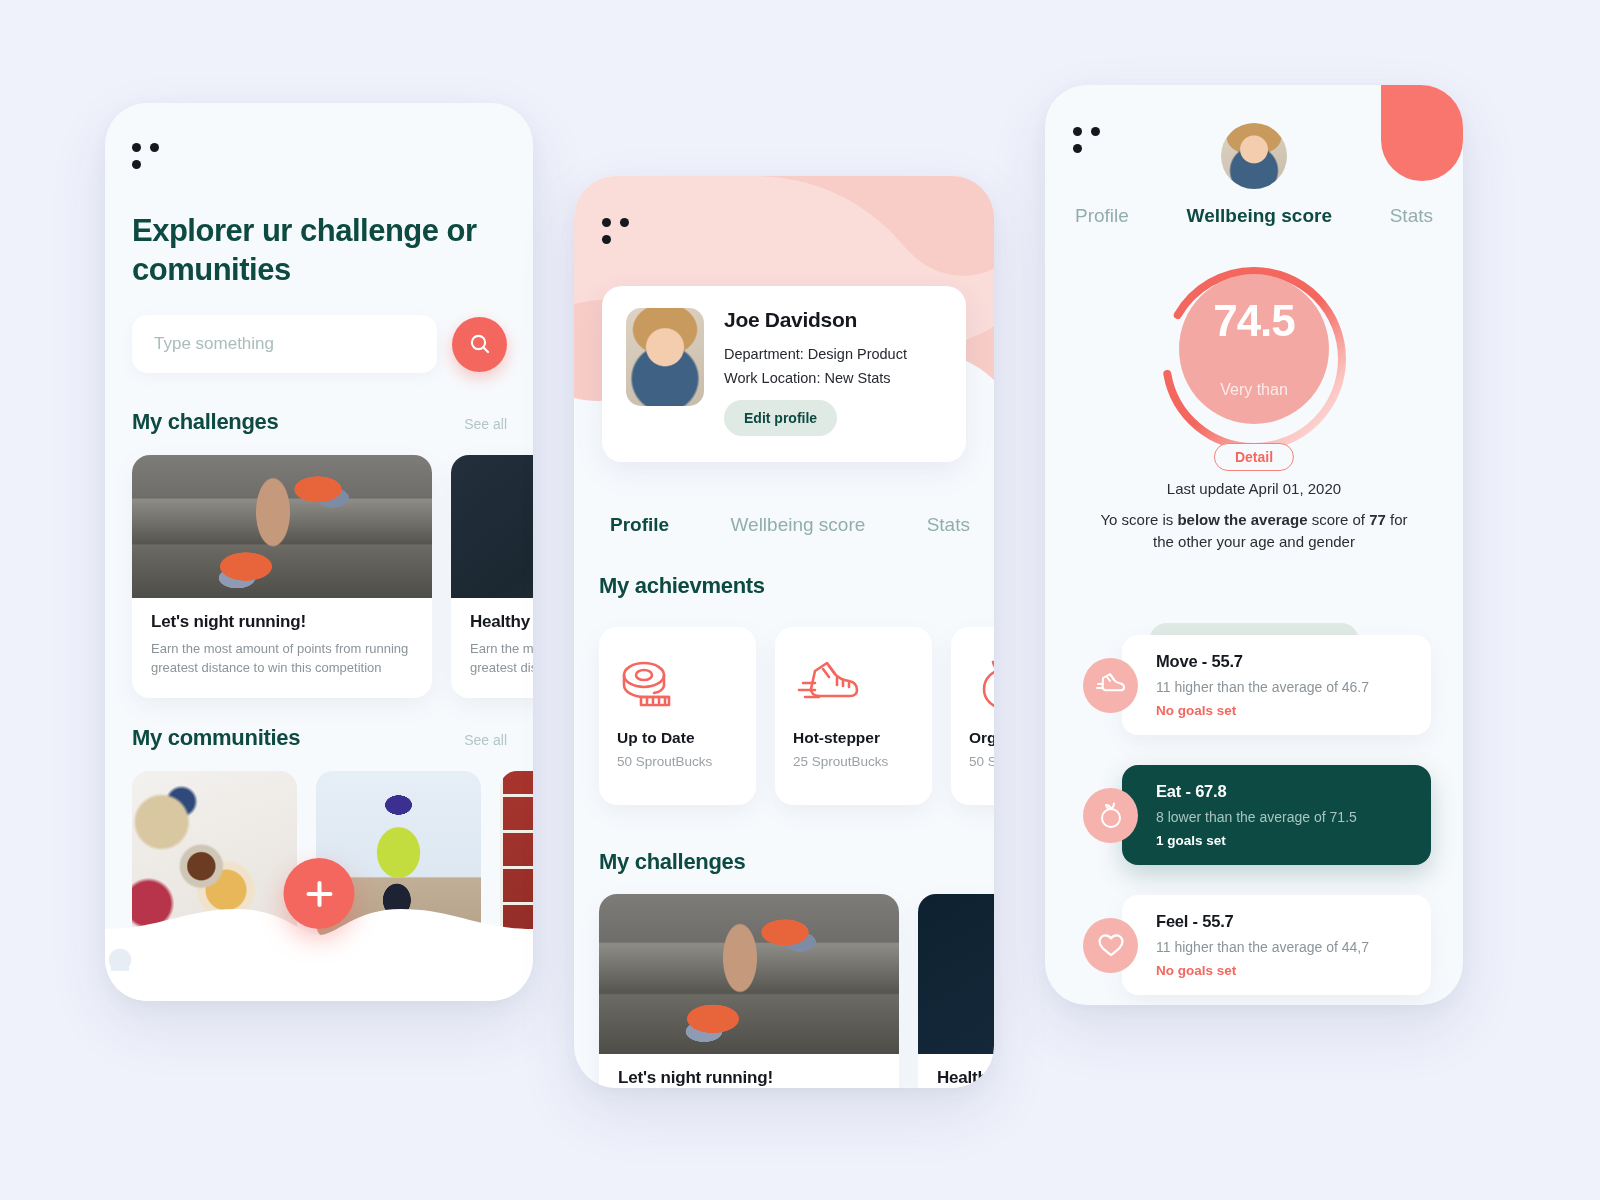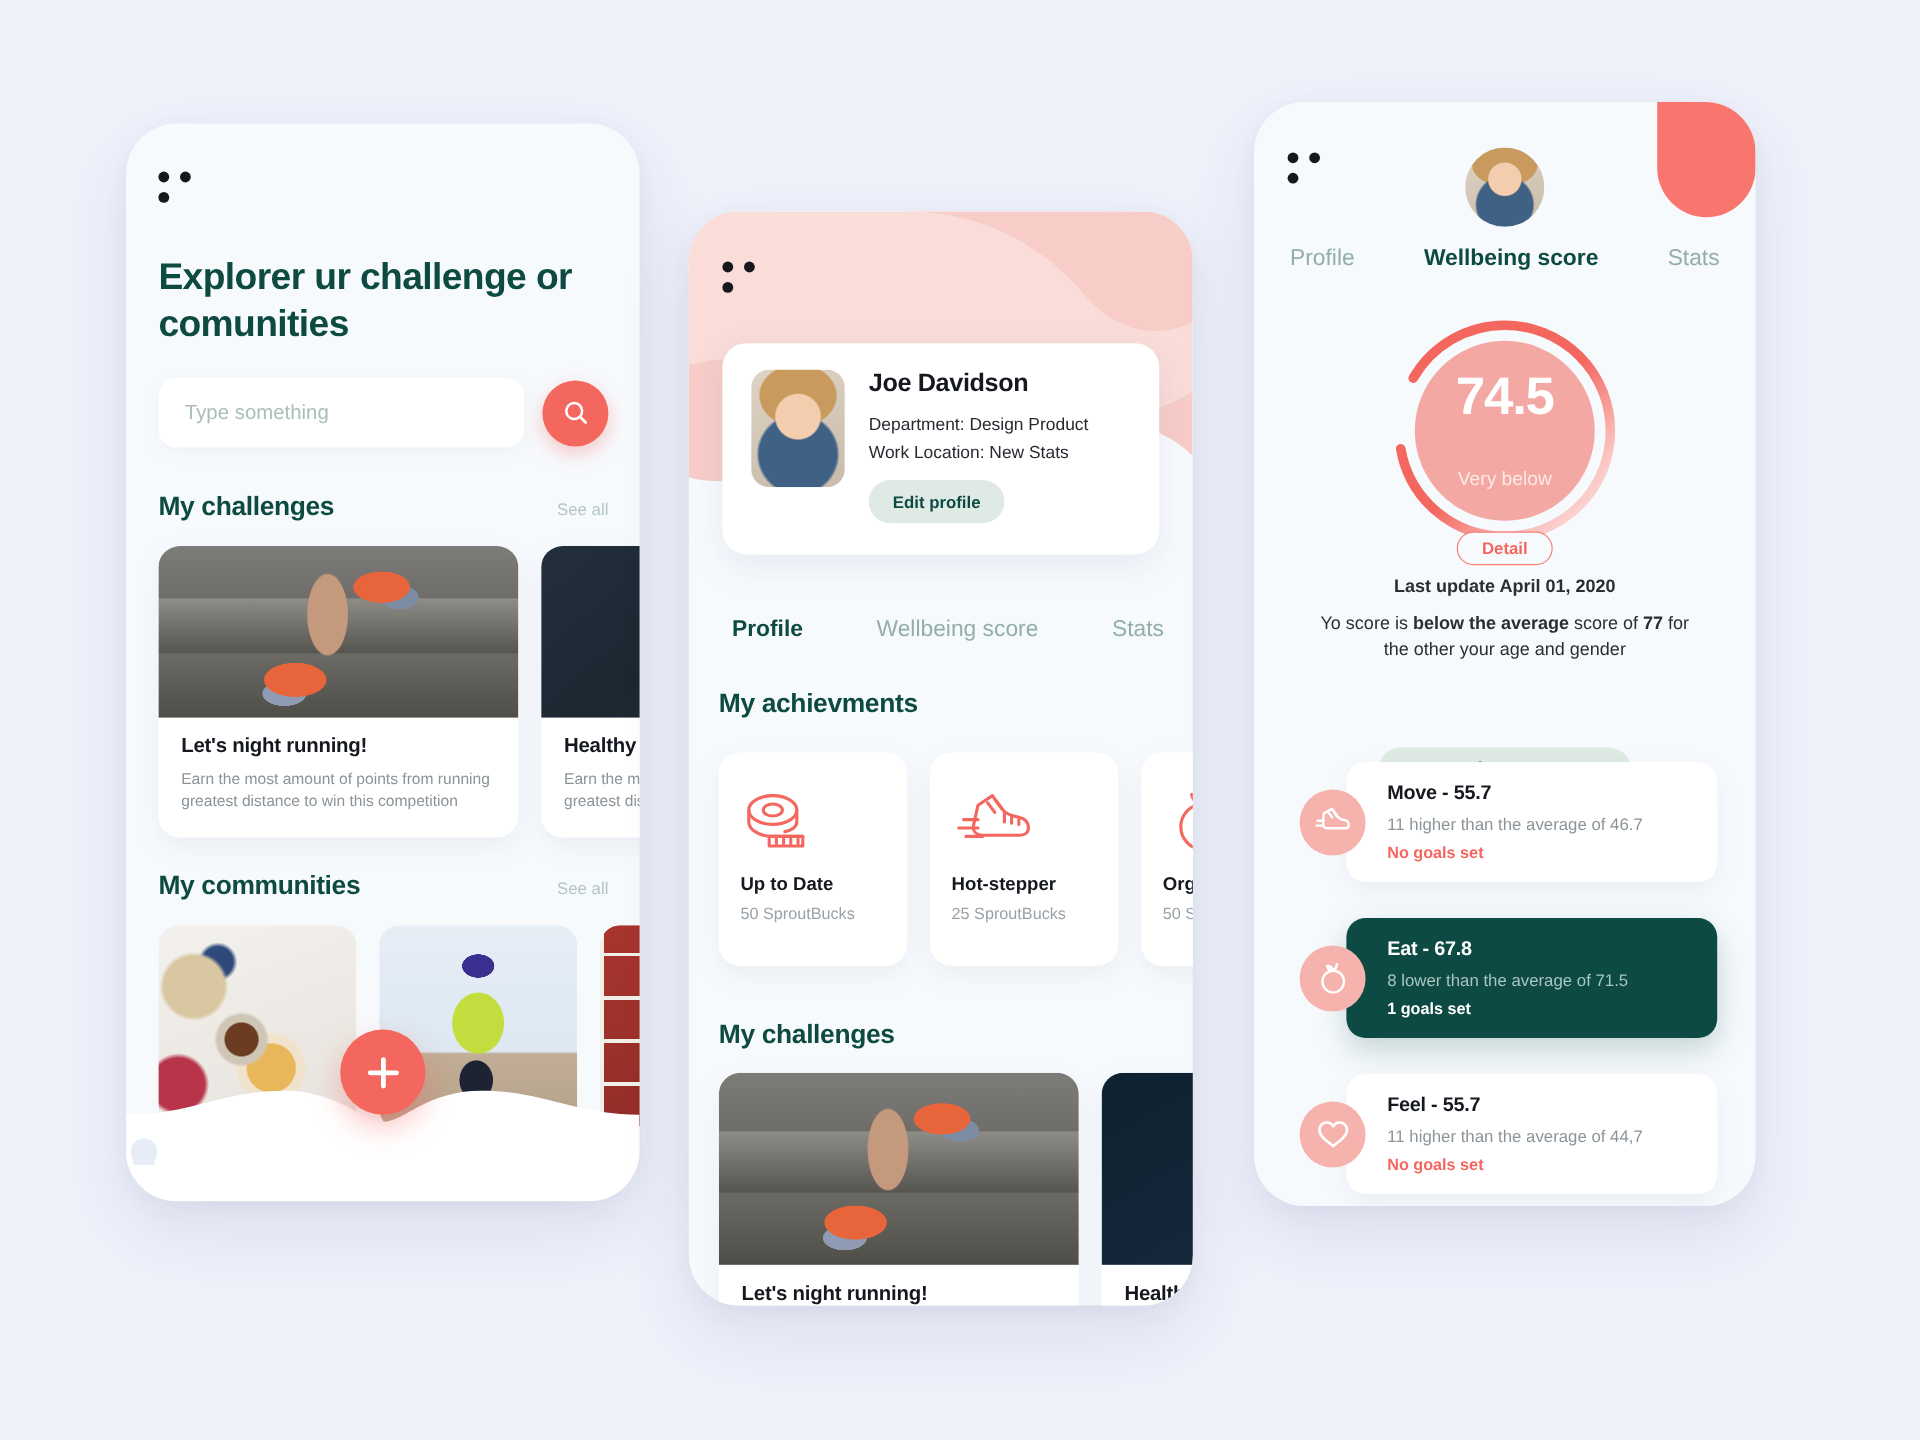--- a/index.html
+++ b/index.html
@@ -169,31 +169,31 @@
   .p3-avatar-tab {
     position:absolute; right: 0px; top: 0px; width: 82px; height: 96px;
     background:#f9766e; border-bottom-left-radius: 41px; border-bottom-right-radius: 41px;
   }
   .p3-avatar-img {
     position:absolute; left:50%; top: 38px; transform: translateX(-50%);
     width: 66px; height: 66px; border-radius: 50%;
   }
   .gauge { position:absolute; left: 50%; transform: translateX(-50%); top: 178px; width: 192px; height: 192px; }
   .gauge-inner {
-    position:absolute; left: 21px; top: 21px; width: 150px; height: 150px; border-radius: 50%;
+    position:absolute; left: 21px; top: 11px; width: 150px; height: 150px; border-radius: 50%;
     background:#f4a8a3; display:flex; flex-direction:column; align-items:center; justify-content:center;gap:32px;
   }
   .gauge-num { font-size: 44px; font-weight: 700; color:#fff; line-height: 1; letter-spacing:-1px; }
   .gauge-lab { margin-top: 6px; font-size: 16px; color:#fceae8; }
   .detail-pill {
     position:absolute; left:50%; transform: translateX(-50%); top: 358px;
     border: 1.6px solid #f5827a; border-radius: 14px; background:#f7fafd;
     padding: 5px 20px; font-size: 14px; font-weight:700; color:#f4675f; cursor:pointer;
   }
-  .p3-update { position:absolute; left:0; top: 395px; width: 418px; text-align:center; font-size: 15px; color:#2a2d33;font-weight:bold; }
+  .p3-update { position:absolute; left:0; top: 395px; width: 418px; text-align:center; font-size: 15px; color:#2a2d33; }
   .p3-avg { position:absolute; left: 52px; top: 424px; width: 314px; text-align:center; font-size: 15px; line-height:1.45; color:#2a2d33; }
   .p3-avg b { font-weight: 700; }
   .calc-pill {
     position:absolute; left:50%; transform:translateX(-50%); top: 490px;
     background:#dfeae4; border:none; cursor:pointer; border-radius: 17px;
     padding: 10px 22px; font-size: 14.5px; font-weight:700; color:#0d4a42;
     font-family:"Liberation Sans", sans-serif;
     margin-top:48px;
   }
 
@@ -424,21 +424,21 @@
             <stop offset="0%" stop-color="#f4675f"></stop>
             <stop offset="52%" stop-color="#f4675f"></stop>
             <stop offset="80%" stop-color="#fbc4c0"></stop>
             <stop offset="100%" stop-color="#fdeceb"></stop>
           </linearGradient>
         </defs>
         <circle cx="96" cy="96" r="88" fill="none" stroke="url(#ringGrad)" stroke-width="8" stroke-linecap="round" stroke-dasharray="492 61" stroke-dashoffset="-184" transform="rotate(90 96 96)"></circle>
       </svg>
       <div class="gauge-inner">
         <div class="gauge-num">74.5</div>
-        <div class="gauge-lab">Very below</div>
+        <div class="gauge-lab">Very than</div>
       </div>
     </div>
 
     <button class="detail-pill">Detail</button>
 
     <div class="p3-update">Last update April 01, 2020</div>
 
     <div class="p3-avg">
       <span>Yo score is </span><b>below the average</b><span> score of </span><b>77</b><span> for the other your age and gender</span>
     </div>

